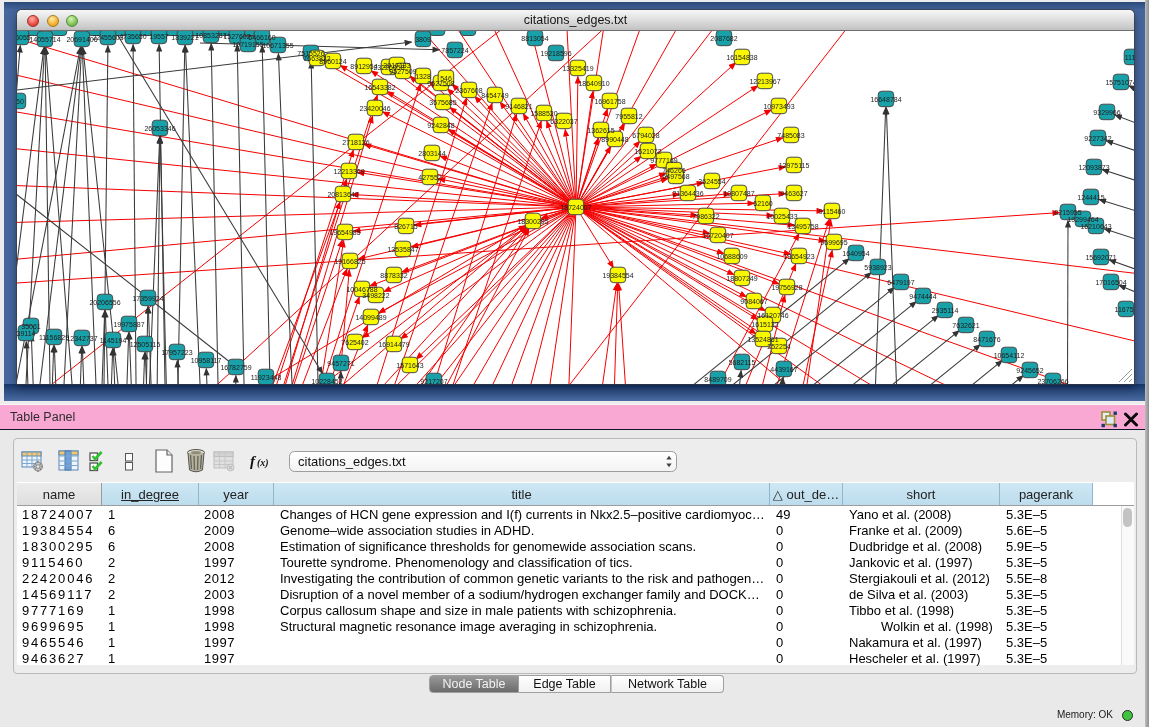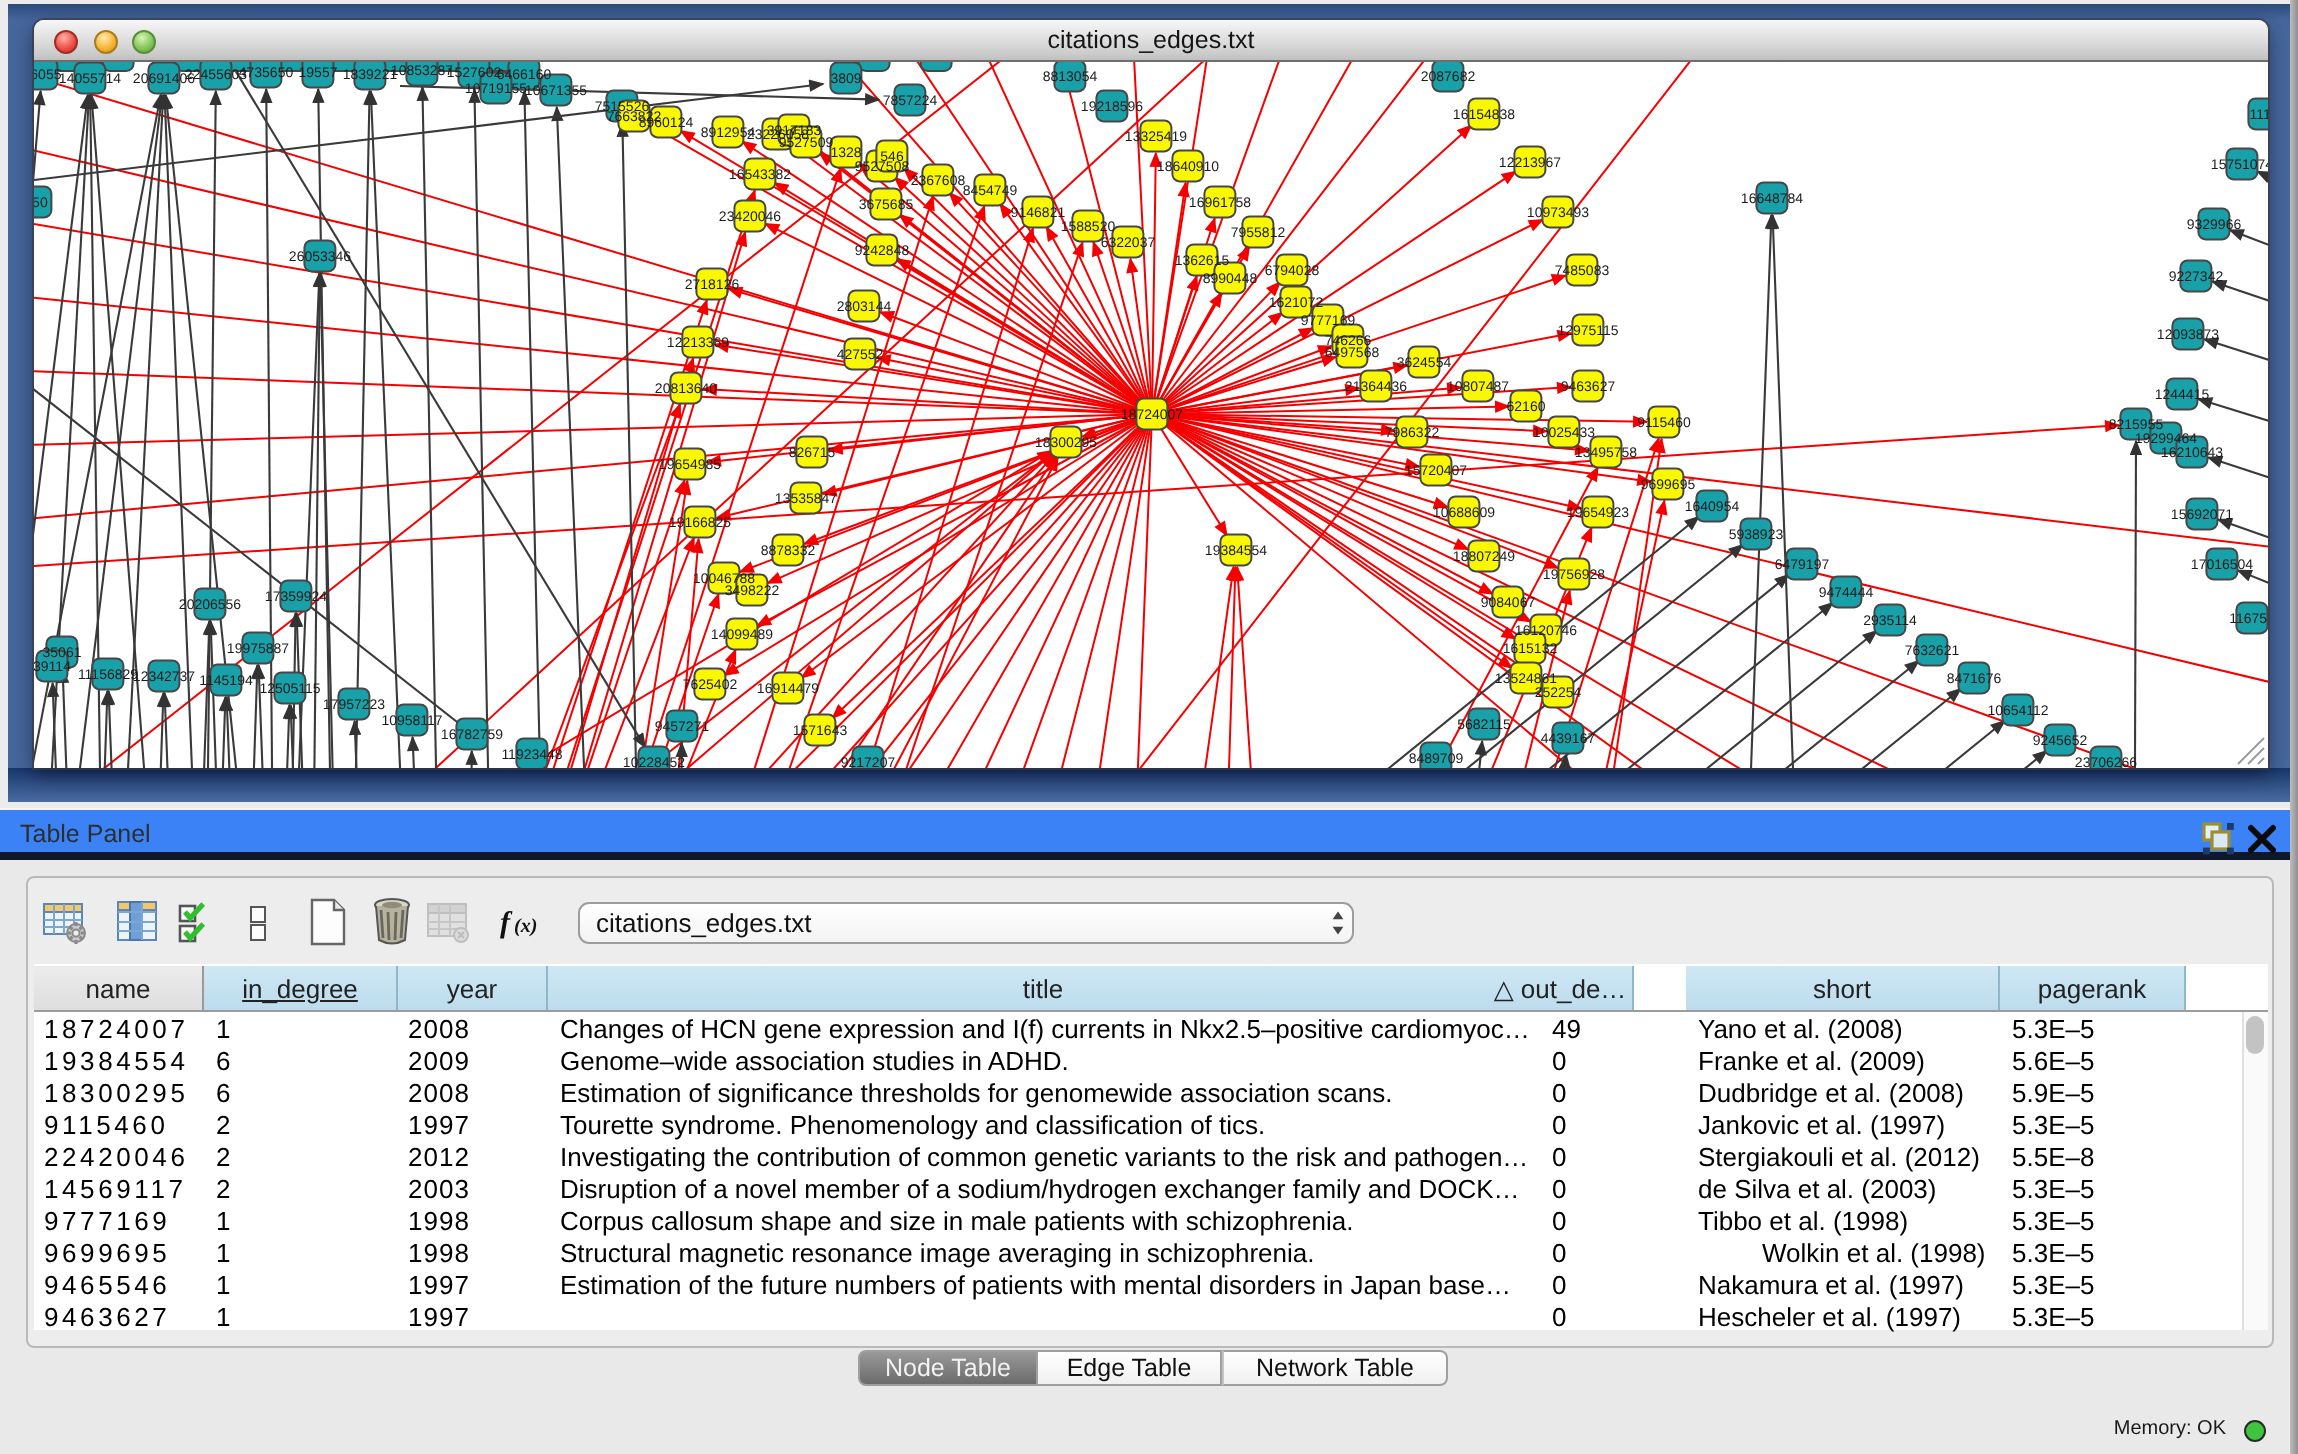--- a/index.html
+++ b/index.html
@@ -7,21 +7,21 @@
 #blue { left:4px; top:2px; width:1141px; height:399px; background:#46679d; }
 #blueband { left:4px; top:384px; width:1141px; height:17px; background:linear-gradient(180deg,#17366a 0%,#2c4d80 40%,#4a6ba3 100%); }
 #bluetop { left:4px; top:2px; width:1141px; height:8px; background:linear-gradient(180deg,#2c4b7b,#46679d); }
 #win { left:17px; top:10px; width:1117px; height:374px; border-radius:5px 5px 0 0; box-shadow:0 0 0 1px rgba(60,60,60,.65), 0 3px 10px rgba(0,0,25,.5); background:#fff; }
 #titlebar { left:17px; top:10px; width:1117px; height:21px; border-radius:5px 5px 0 0;
   background:linear-gradient(180deg,#f7f7f7 0%,#e3e3e3 40%,#cbcbcb 85%,#c0c0c0 100%);
   border-bottom:1px solid #6e6e6e; }
 #title { width:100%; text-align:center; font-size:12.5px; color:#151515; line-height:21px; }
 .light { position:absolute; top:14.5px; width:12px; height:12px; border-radius:50%; }
 #canvas { left:17px; top:31px; width:1117px; height:353px; background:#fff; overflow:hidden; }
-#tp-head { left:0; top:404px; width:1149px; height:26px; background:#3b82f6; border-top:1px solid #f6f6f6; border-bottom:4px solid #0f172a;}
+#tp-head { left:0; top:404px; width:1149px; height:26px; background:#f9a8d4; border-top:1px solid #f6f6f6; border-bottom:1px solid #0f172a;}
 #tp-head span { position:absolute; left:10px; top:5px; font-size:12.5px; color:#2e2e2e; }
 #tp-body { left:0; top:430px; width:1149px; height:297px; background:#e9e9e9; }
 #container { left:13px; top:438px; width:1124px; height:236px; background:#ededed; border:1px solid #b9b9b9; border-radius:4px; }
 .tbico { position:absolute; top:449px; }
 #dropdown { left:289px; top:451px; width:388px; height:21px; background:linear-gradient(180deg,#ffffff,#f3f3f3); border:1px solid #9d9d9d; border-radius:5.5px; font-size:13px; color:#111; line-height:19px; padding-left:8px; }
 #dd-ar { left:665px; top:455px; width:8px; height:13px; }
 #tablewrap { left:17px; top:482px; width:1117px; height:183px; background:#fff; }
 .hcell { position:absolute; top:483px; height:22px; background:linear-gradient(180deg,#cfe7f4 0%,#bcdced 100%); border-right:1px solid #8fb6c9; font-size:13px; color:#222; text-align:center; line-height:23px; }
 .hgray { background:linear-gradient(180deg,#ececec,#dedede); border-right:1px solid #9a9a9a; }
 #hline { left:17px; top:505px; width:1117px; height:1px; background:#9c9c9c; }
@@ -625,21 +625,21 @@
   <div class="abs" id="dropdown">citations_edges.txt</div>
   <svg class="abs" id="dd-ar" viewBox="0 0 9 17">
       <path d="M4.5 1 L8 6 H1 Z" fill="#444"></path>
       <path d="M4.5 16 L1 11 H8 Z" fill="#444"></path>
     </svg>
   <div class="abs" id="tablewrap"></div>
   <div class="abs hcell hgray" style="left:17px;width:85px;">name</div>
   <div class="abs hcell" style="left:102px;width:97px;text-decoration:underline;">in_degree</div>
   <div class="abs hcell" style="left:199px;width:75px;">year</div>
   <div class="abs hcell" style="left:274px;width:496px;">title</div>
-  <div class="abs hcell" style="left:744px;width:73px;">△ out_de…</div>
+  <div class="abs hcell" style="left:770px;width:73px;">△ out_de…</div>
   <div class="abs hcell" style="left:843px;width:157px;">short</div>
   <div class="abs hcell" style="left:1000px;width:93px;">pagerank</div>
   <div class="abs" id="hline"></div>
   <div class="trow" style="top:507px">
       <span style="left:5px">18724007</span>
       <span style="left:91px">1</span>
       <span style="left:187px">2008</span>
       <span style="left:263px">Changes of HCN gene expression and I(f) currents in Nkx2.5–positive cardiomyoc…</span>
       <span style="left:759px">49</span>
       <span style="left:832px">Yano et al. (2008)</span>
@@ -705,21 +705,20 @@
       <span style="left:187px">1998</span>
       <span style="left:263px">Structural magnetic resonance image averaging in schizophrenia.</span>
       <span style="left:759px">0</span>
       <span style="left:864px">Wolkin et al. (1998)</span>
       <span style="left:989px">5.3E–5</span>
     </div>
     <div class="trow" style="top:635px">
       <span style="left:5px">9465546</span>
       <span style="left:91px">1</span>
       <span style="left:187px">1997</span>
-      <span style="left:263px">Estimation of the future numbers of patients with mental disorders in Japan base…</span>
       <span style="left:759px">0</span>
       <span style="left:832px">Nakamura et al. (1997)</span>
       <span style="left:989px">5.3E–5</span>
     </div>
     <div class="trow" style="top:651px">
       <span style="left:5px">9463627</span>
       <span style="left:91px">1</span>
       <span style="left:187px">1997</span>
       <span style="left:759px">0</span>
       <span style="left:832px">Hescheler et al. (1997)</span>

